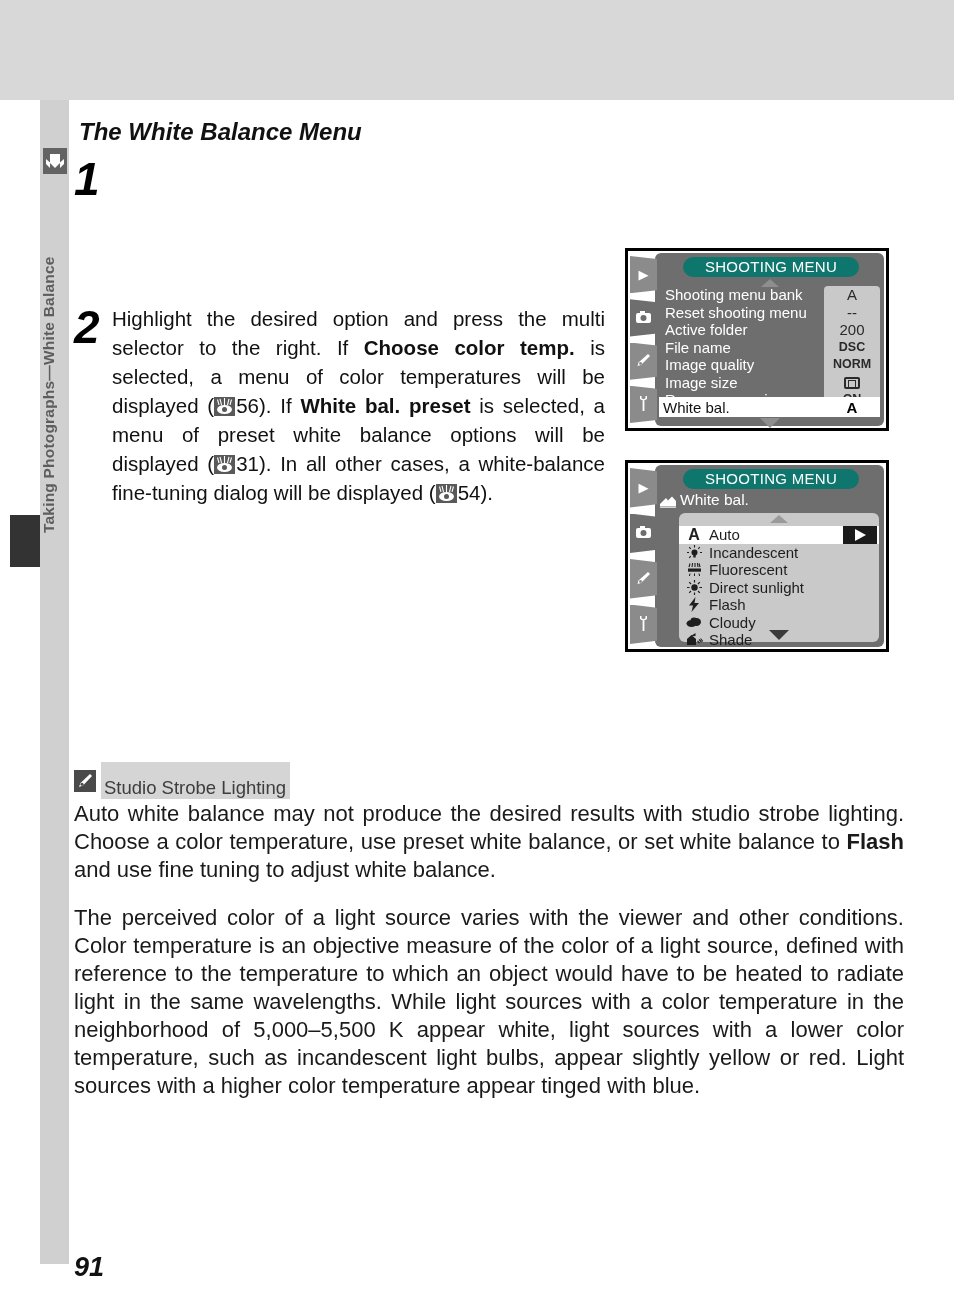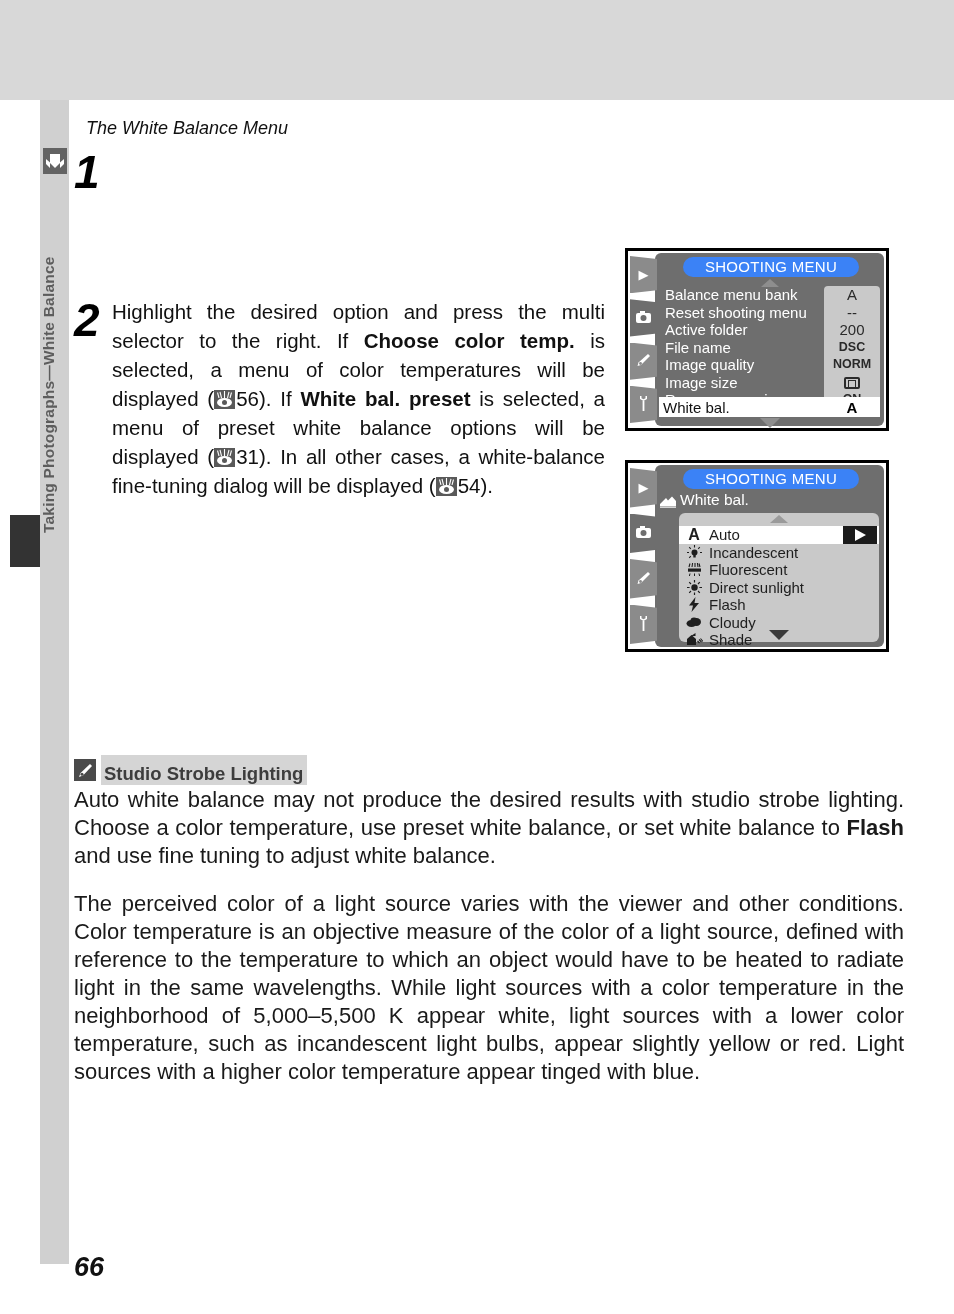--- a/index.html
+++ b/index.html
@@ -62,25 +62,25 @@
   .intro {
     font-size: 21.5px;
     line-height: 33px;
     color: #111;
     width: 820px;
     margin: 0 0 18px 0;
   }
   .intro b { font-weight: bold; }
 
   .section-head {
-    font-size: 18px;
+    font-size: 24px;
     font-style: italic;
-    font-weight: normal;
+    font-weight: bold;
     color: #111;
-    margin: 0 0 10px 12px;
+    margin: 0 0 10px 5px;
   }
 
   
   .step { position: relative; }
   .step-num {
     position: absolute;
     left: 0; top: 0;
     width: 34px;
     font-size: 46px;
     font-style: italic;
@@ -161,21 +161,21 @@
     line-height: 1;
   }
   .lcd-body {
     position: absolute; left: 27px; top: 2px; right: 2px; bottom: 2px;
     background: #6e6e6e;
     border-radius: 6px 6px 6px 6px;
   }
   .lcd-title {
     position: absolute; left: 28px; top: 4px;
     width: 176px; height: 20px;
-    background: #3b82f6;
+    background: #0f766e;
     border-radius: 10px;
     color: #ffffff;
     font-size: 15px;
     line-height: 20px;
     text-align: center;
     letter-spacing: .3px;
   }
   .lcd-uparrow {
     position: absolute; left: 50%; margin-left: -9px;
     width: 0; height: 0;
@@ -299,24 +299,24 @@
     display: flex; align-items: center; gap: 5px;
     margin-bottom: 1px;
   }
   .note-head .badge {
     width: 22px; height: 22px;
     background: #4a4a4a;
     display: flex; align-items: center; justify-content: center;
     flex: none;
   }
   .note-head .htxt {
-    font-size: 18.5px; font-weight: bold;
+    font-size: 18.5px; font-weight: normal;
     color: #3d3d3d;
     background: #d5d5d5;
-    padding: 8px 4px 0 3px;
+    padding: 15px 4px 0 3px;
     line-height: 22px;
   }
   .note-body {
     font-size: 22px;
     line-height: 28px;
     color: #1a1a1a;
     text-align: justify;
   }
   .note-body b { font-weight: bold; }
 
@@ -366,21 +366,21 @@
           <div class="m1-val">--</div>
           <div class="m1-val">200</div>
           <div class="m1-val small">DSC</div>
           <div class="m1-val small">NORM</div>
           <div class="m1-val"><span class="size-glyph"></span></div>
           <div class="m1-val small">ON</div>
         </div>
 
         <div class="m1-list">
           <div class="m1-row">
-              <span class="lbl">Balance menu bank</span>
+              <span class="lbl">Shooting menu bank</span>
             </div>
           <div class="m1-row">
               <span class="lbl">Reset shooting menu</span>
             </div>
           <div class="m1-row">
               <span class="lbl">Active folder</span>
             </div>
           <div class="m1-row">
               <span class="lbl">File name</span>
             </div>
@@ -591,13 +591,13 @@
     </div>
     <div class="note-body"><span>Auto white balance may not produce the desired results with studio strobe lighting.  Choose a color temperature, use preset white balance, or set white balance to </span><b>Flash</b><span> and use fine tuning to adjust white balance.</span></div>
   </div>
 
   <div class="note" style="margin-top:20px;">
     <div class="note-body">The perceived color of a light source varies with the viewer and other conditions.  Color temperature is an objective measure of the color of a light source, defined with reference to the temperature to which an object would have to be heated to radiate light in the same wavelengths.  While light sources with a color temperature in the neighborhood of 5,000–5,500 K appear white, light sources with a lower color temperature, such as incandescent light bulbs, appear slightly yellow or red.  Light sources with a higher color temperature appear tinged with blue.</div>
   </div>
 
 </div>
 
-<div class="page-num">66</div>
+<div class="page-num">91</div>
 
 </body></html>

